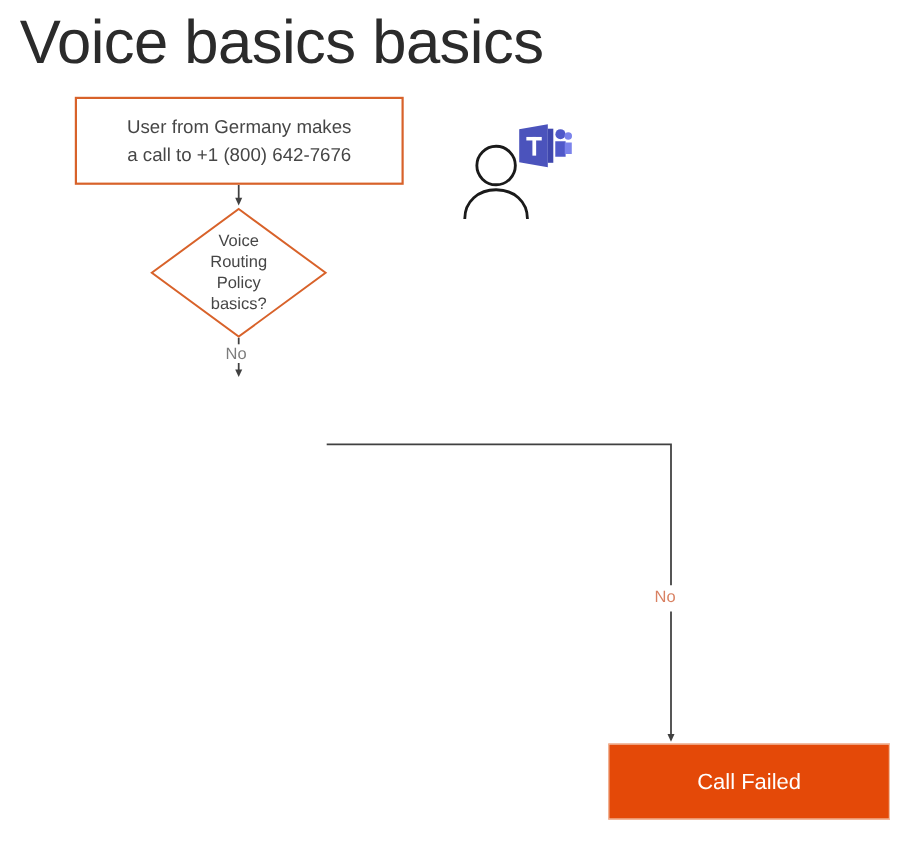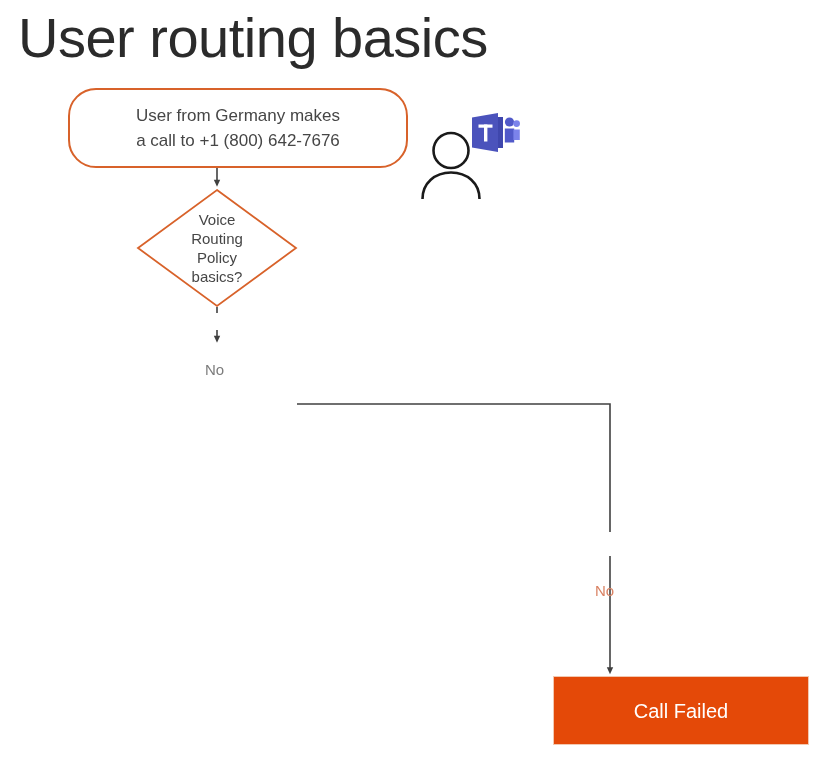--- a/index.html
+++ b/index.html
@@ -46,23 +46,22 @@
     font-size: 17px;
     line-height: 25px;
     color: #464646;
     padding: 0 10px;
     white-space: pre-line;
   }
 
   #start-box {
     left: 68px;
     top: 88px;
-    width: 340px;
+    width: 299px;
     height: 80px;
-    border-radius: 28px;
   }
 
   
   #call-failed-box {
     left: 553px;
     top: 676px;
     width: 256px;
     height: 69px;
     border: 1px solid #f3c8b0;
     background: #e44908;
@@ -121,21 +120,20 @@
     height: 768px;
     pointer-events: none;
     overflow: visible;
   }
 
   
   .edge-label {
     position: absolute;
     font-size: 15px;
     line-height: 18px;
-    margin-top: 48px;
   }
   #label-no-1 {
     left: 205px;
     top: 313px;
     color: #7c7c7c;
   }
   #label-no-2 {
     left: 595px;
     top: 534px;
     color: #d98162;
@@ -155,21 +153,21 @@
     top: 111px;
     width: 50px;
     height: 43px;
   }
 </style>
 </head>
 <body>
 
 <div id="slide">
 
-  <div class="slide-title">User routing basics</div>
+  <div class="slide-title">Voice basics basics</div>
 
   <svg class="connector" viewBox="0 0 837 768" xmlns="http://www.w3.org/2000/svg">
     <defs>
       <marker id="arrowhead" markerWidth="8" markerHeight="8" refX="4.2" refY="4" orient="auto" markerUnits="userSpaceOnUse">
         <path d="M0.5,0.8 L7.5,4 L0.5,7.2 Z" fill="#404040"></path>
       </marker>
     </defs>
 
     <g>
       <line x1="217" y1="168" x2="217" y2="183.5" stroke="#404040" stroke-width="1.6" marker-end="url(#arrowhead)"></line>

